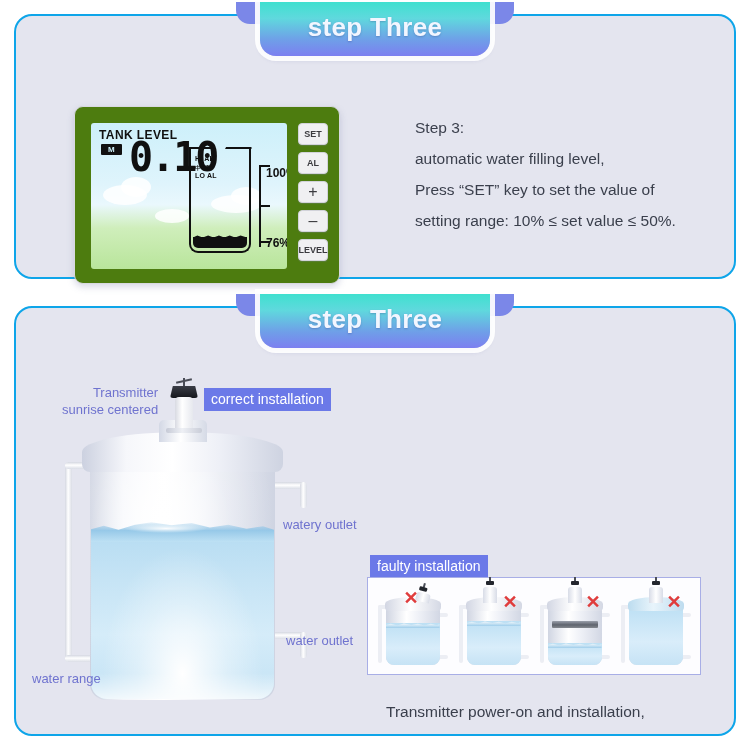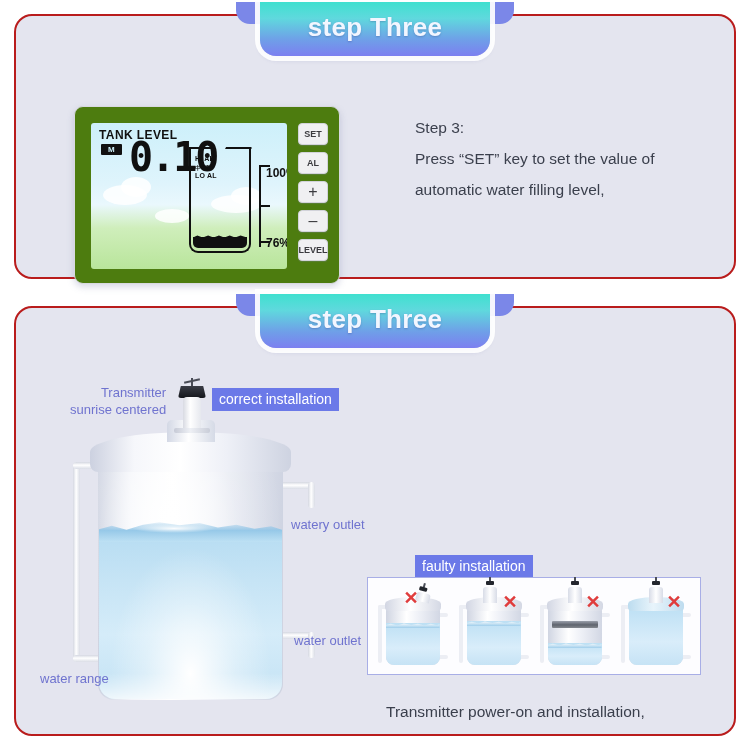--- a/index.html
+++ b/index.html
@@ -4,21 +4,21 @@
 <style>
   html,body{margin:0;padding:0;}
   body{
     width:750px;height:750px;background:#ffffff;
     font-family:"Liberation Sans",sans-serif;
     -webkit-font-smoothing:antialiased;
     position:relative;overflow:hidden;
   }
   .panel{
     position:absolute;left:14px;width:722px;
-    border:2px solid #b91c1c;border-radius:18px;
+    border:2px solid #0ea5e9;border-radius:18px;
     background:#e4e5ef;box-sizing:border-box;
   }
   #panel-top{top:14px;height:265px;}
   #panel-bottom{top:306px;height:430px;}
 
   
   .banner-wrap{
     position:absolute;left:50%;transform:translateX(-50%);
     width:230px;height:54px;
   }
@@ -107,21 +107,21 @@
   }
   .btn.sym{font-size:16px;font-weight:normal;}
 
   
   .text-block{position:absolute;color:#3a3f4c;}
   .text-line{font-size:15.5px;line-height:31px;white-space:nowrap;}
   #text-step3{left:399px;top:96px;}
   #text-step4{left:370px;top:388px;}
 
   
-  #tank-scene{position:absolute;left:28px;top:370px;width:345px;height:350px;}
+  #tank-scene{position:absolute;left:20px;top:370px;width:345px;height:350px;}
   #tank-body{
     position:absolute;left:70px;top:80px;width:185px;height:250px;
     background:
       radial-gradient(ellipse at 38% 30%,#ffffff 0%,rgba(255,255,255,.2) 42%,rgba(255,255,255,0) 70%),
       linear-gradient(90deg,#cdd2e0 0%,#f3f5fa 18%,#ffffff 40%,#f0f2f8 62%,#cfd4e2 100%);
     border-radius:10px 10px 16px 16px;
   }
   #tank-shoulder{
     position:absolute;left:62px;top:62px;width:201px;height:40px;
     background:linear-gradient(90deg,#ccd1e0 0%,#f6f7fb 22%,#ffffff 45%,#eef0f7 68%,#ced3e1 100%);
@@ -272,22 +272,23 @@
 
     <div class="btn" style="top:16px;">SET</div>
     <div class="btn" style="top:45px;">AL</div>
     <div class="btn sym" style="top:74px;">+</div>
     <div class="btn sym" style="top:103px;">–</div>
     <div class="btn" style="top:132px;">LEVEL</div>
   </div>
 
   <div class="text-block" id="text-step3">
     <div class="text-line">Step 3:</div>
+    <div class="text-line">automatic water filling level,</div>
     <div class="text-line">Press “SET” key to set the value of</div>
-    <div class="text-line">automatic water filling level,</div>
+    <div class="text-line">setting range: 10% ≤ set value ≤ 50%.</div>
   </div>
 </div>
 
 <div class="panel" id="panel-bottom">
 
   <div class="banner-wrap" style="top:-14px;">
     <div class="ribbon-ear l"></div>
     <div class="ribbon-ear r"></div>
     <div class="banner">
       <span class="banner-text">step Three</span>
@@ -331,21 +332,21 @@
     <div id="tx-cap"></div>
     <div id="tx-body"></div>
     <div id="tx-flange"></div>
   </div>
 
   <div class="tank-label" style="left:263px;top:146px;">watery outlet</div>
   <div class="tank-label" style="left:266px;top:262px;text-align:center;">water outlet</div>
   <div class="tank-label" style="left:12px;top:300px;">water range</div>
 </div>
 
-<div class="badge" style="left:370px;top:555px;margin-left:45px;">faulty installation</div>
+<div class="badge" style="left:370px;top:555px;">faulty installation</div>
 
 <div id="faulty-box">
 
   <div class="mini">
     <div class="mini-pipe" style="left:2px;top:22px;width:4px;height:58px;"></div>
     <div class="mini-pipe" style="left:2px;top:22px;width:14px;height:4px;"></div>
     <div class="mini-pipe" style="left:58px;top:30px;width:14px;height:4px;"></div>
     <div class="mini-pipe" style="left:58px;top:72px;width:14px;height:4px;"></div>
     <div class="mini-body">
       <div class="mini-water" style="height:42px;">

